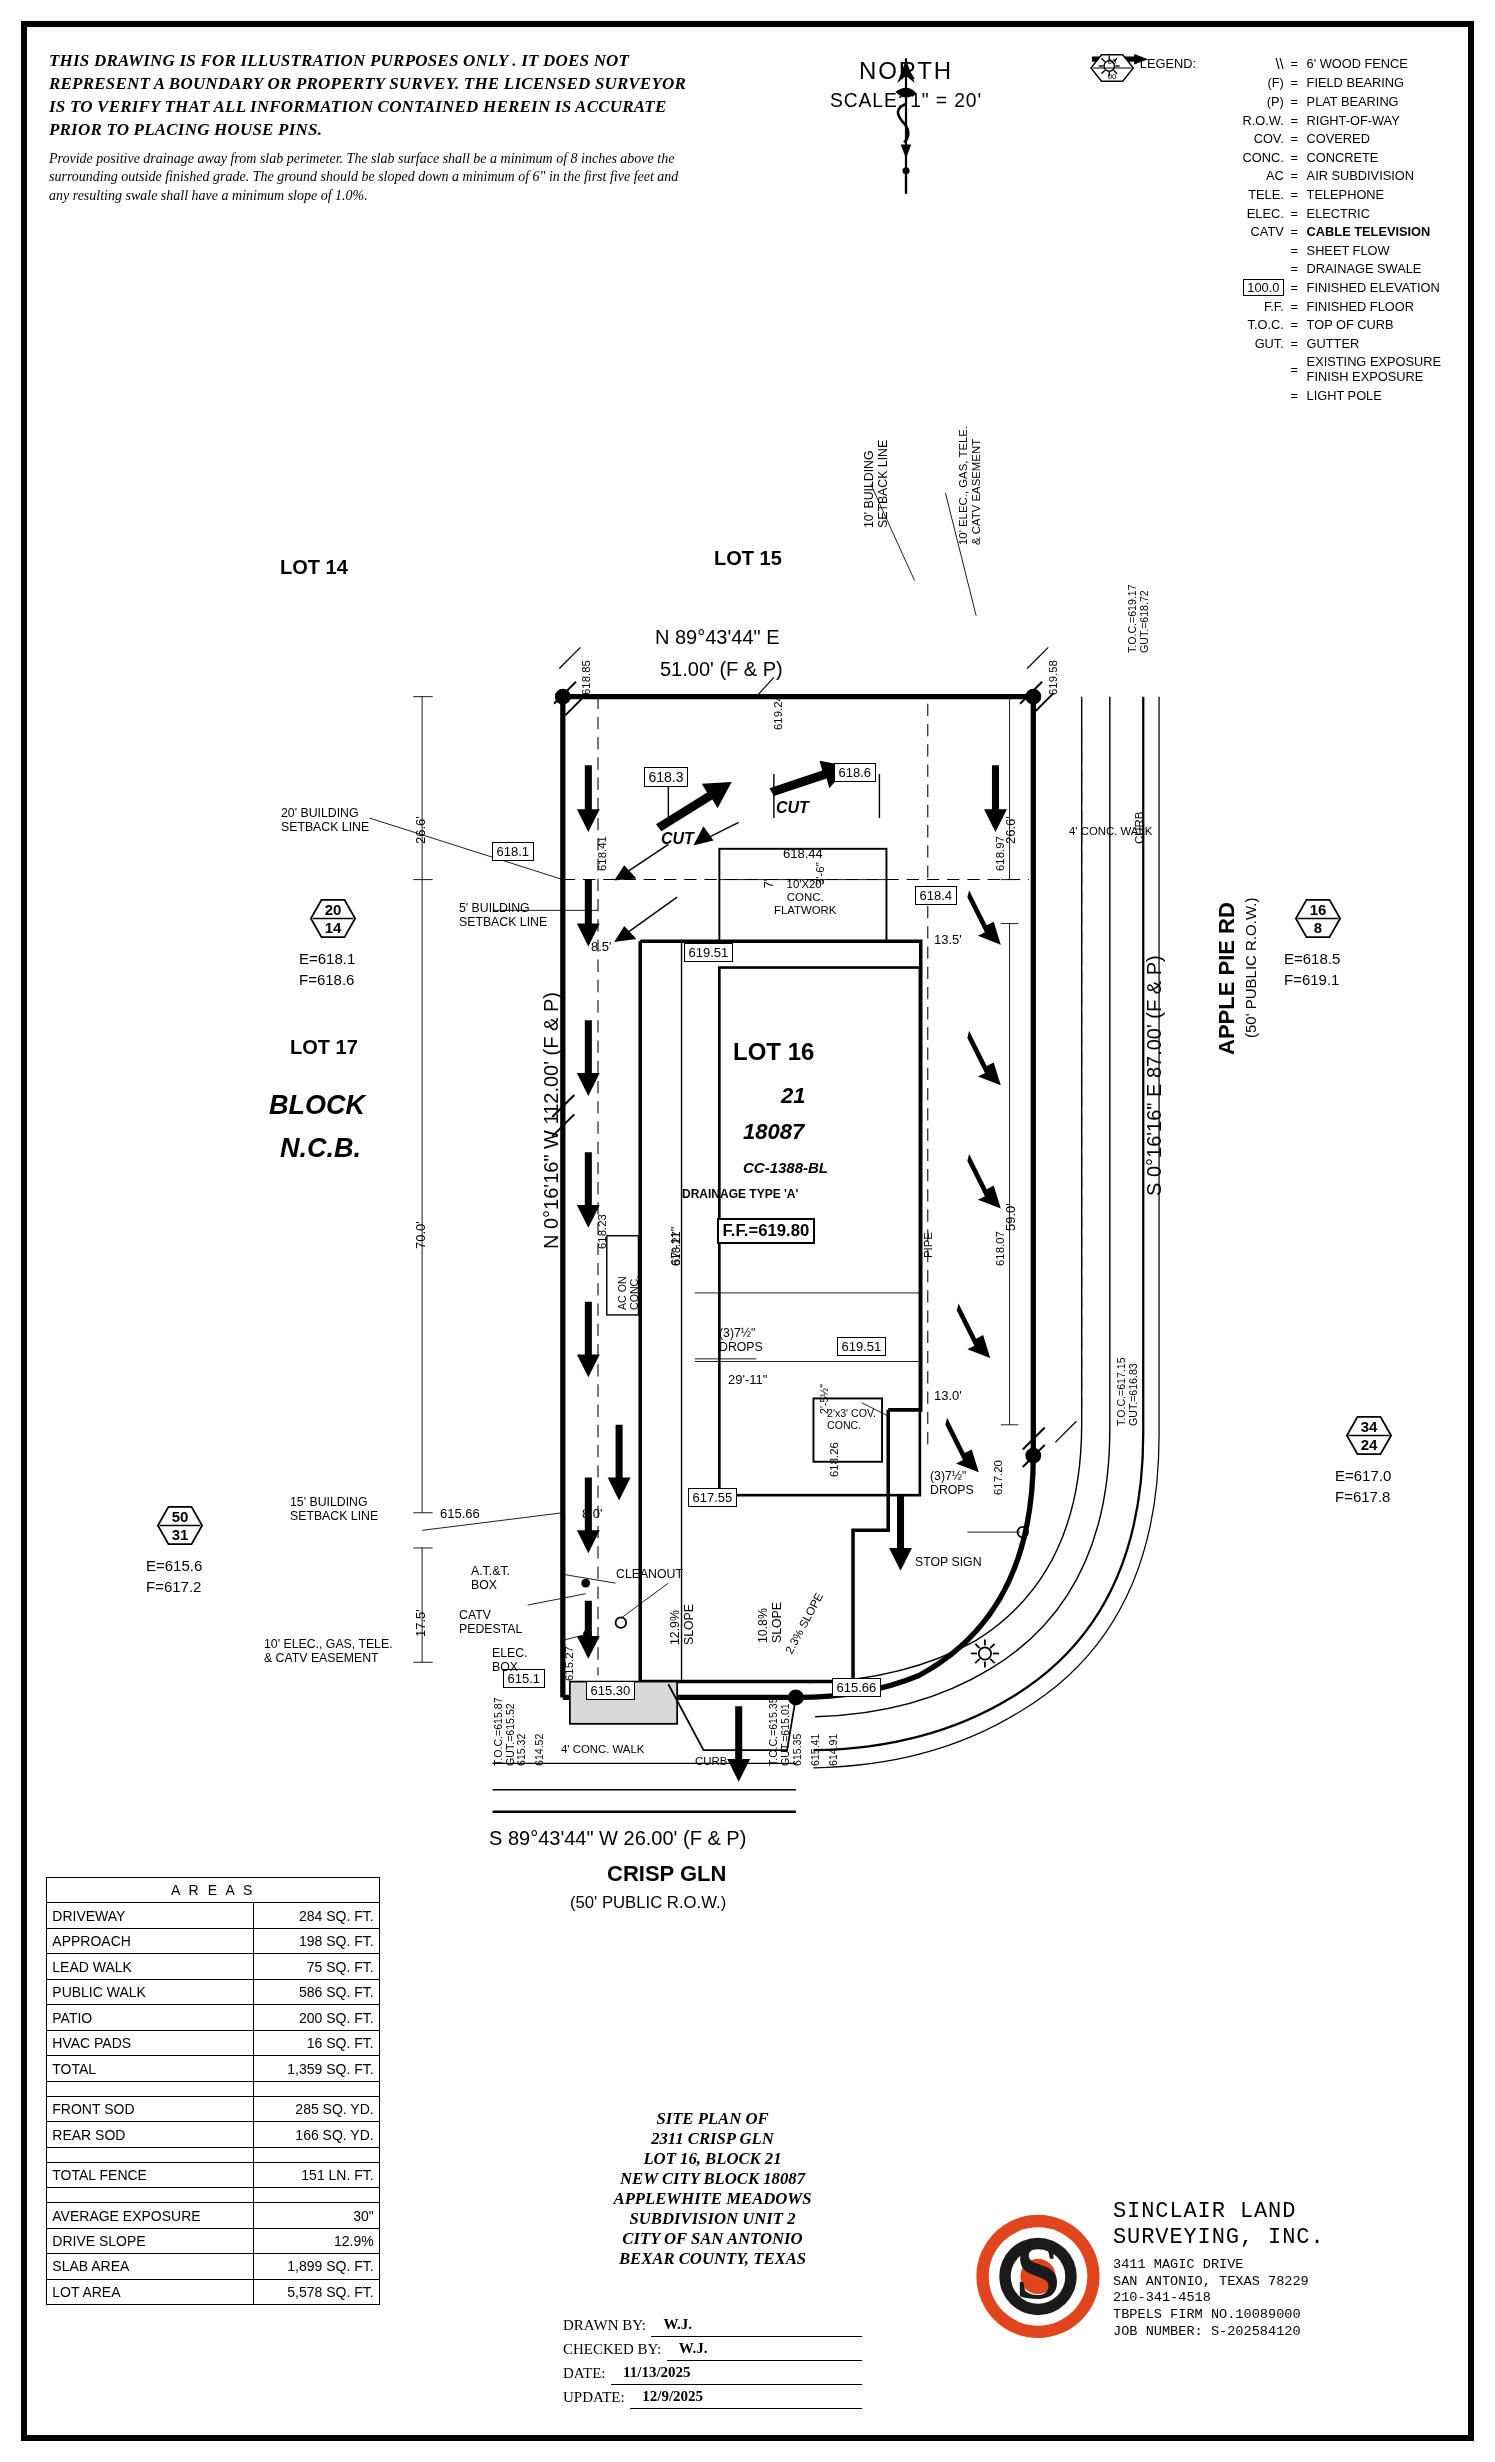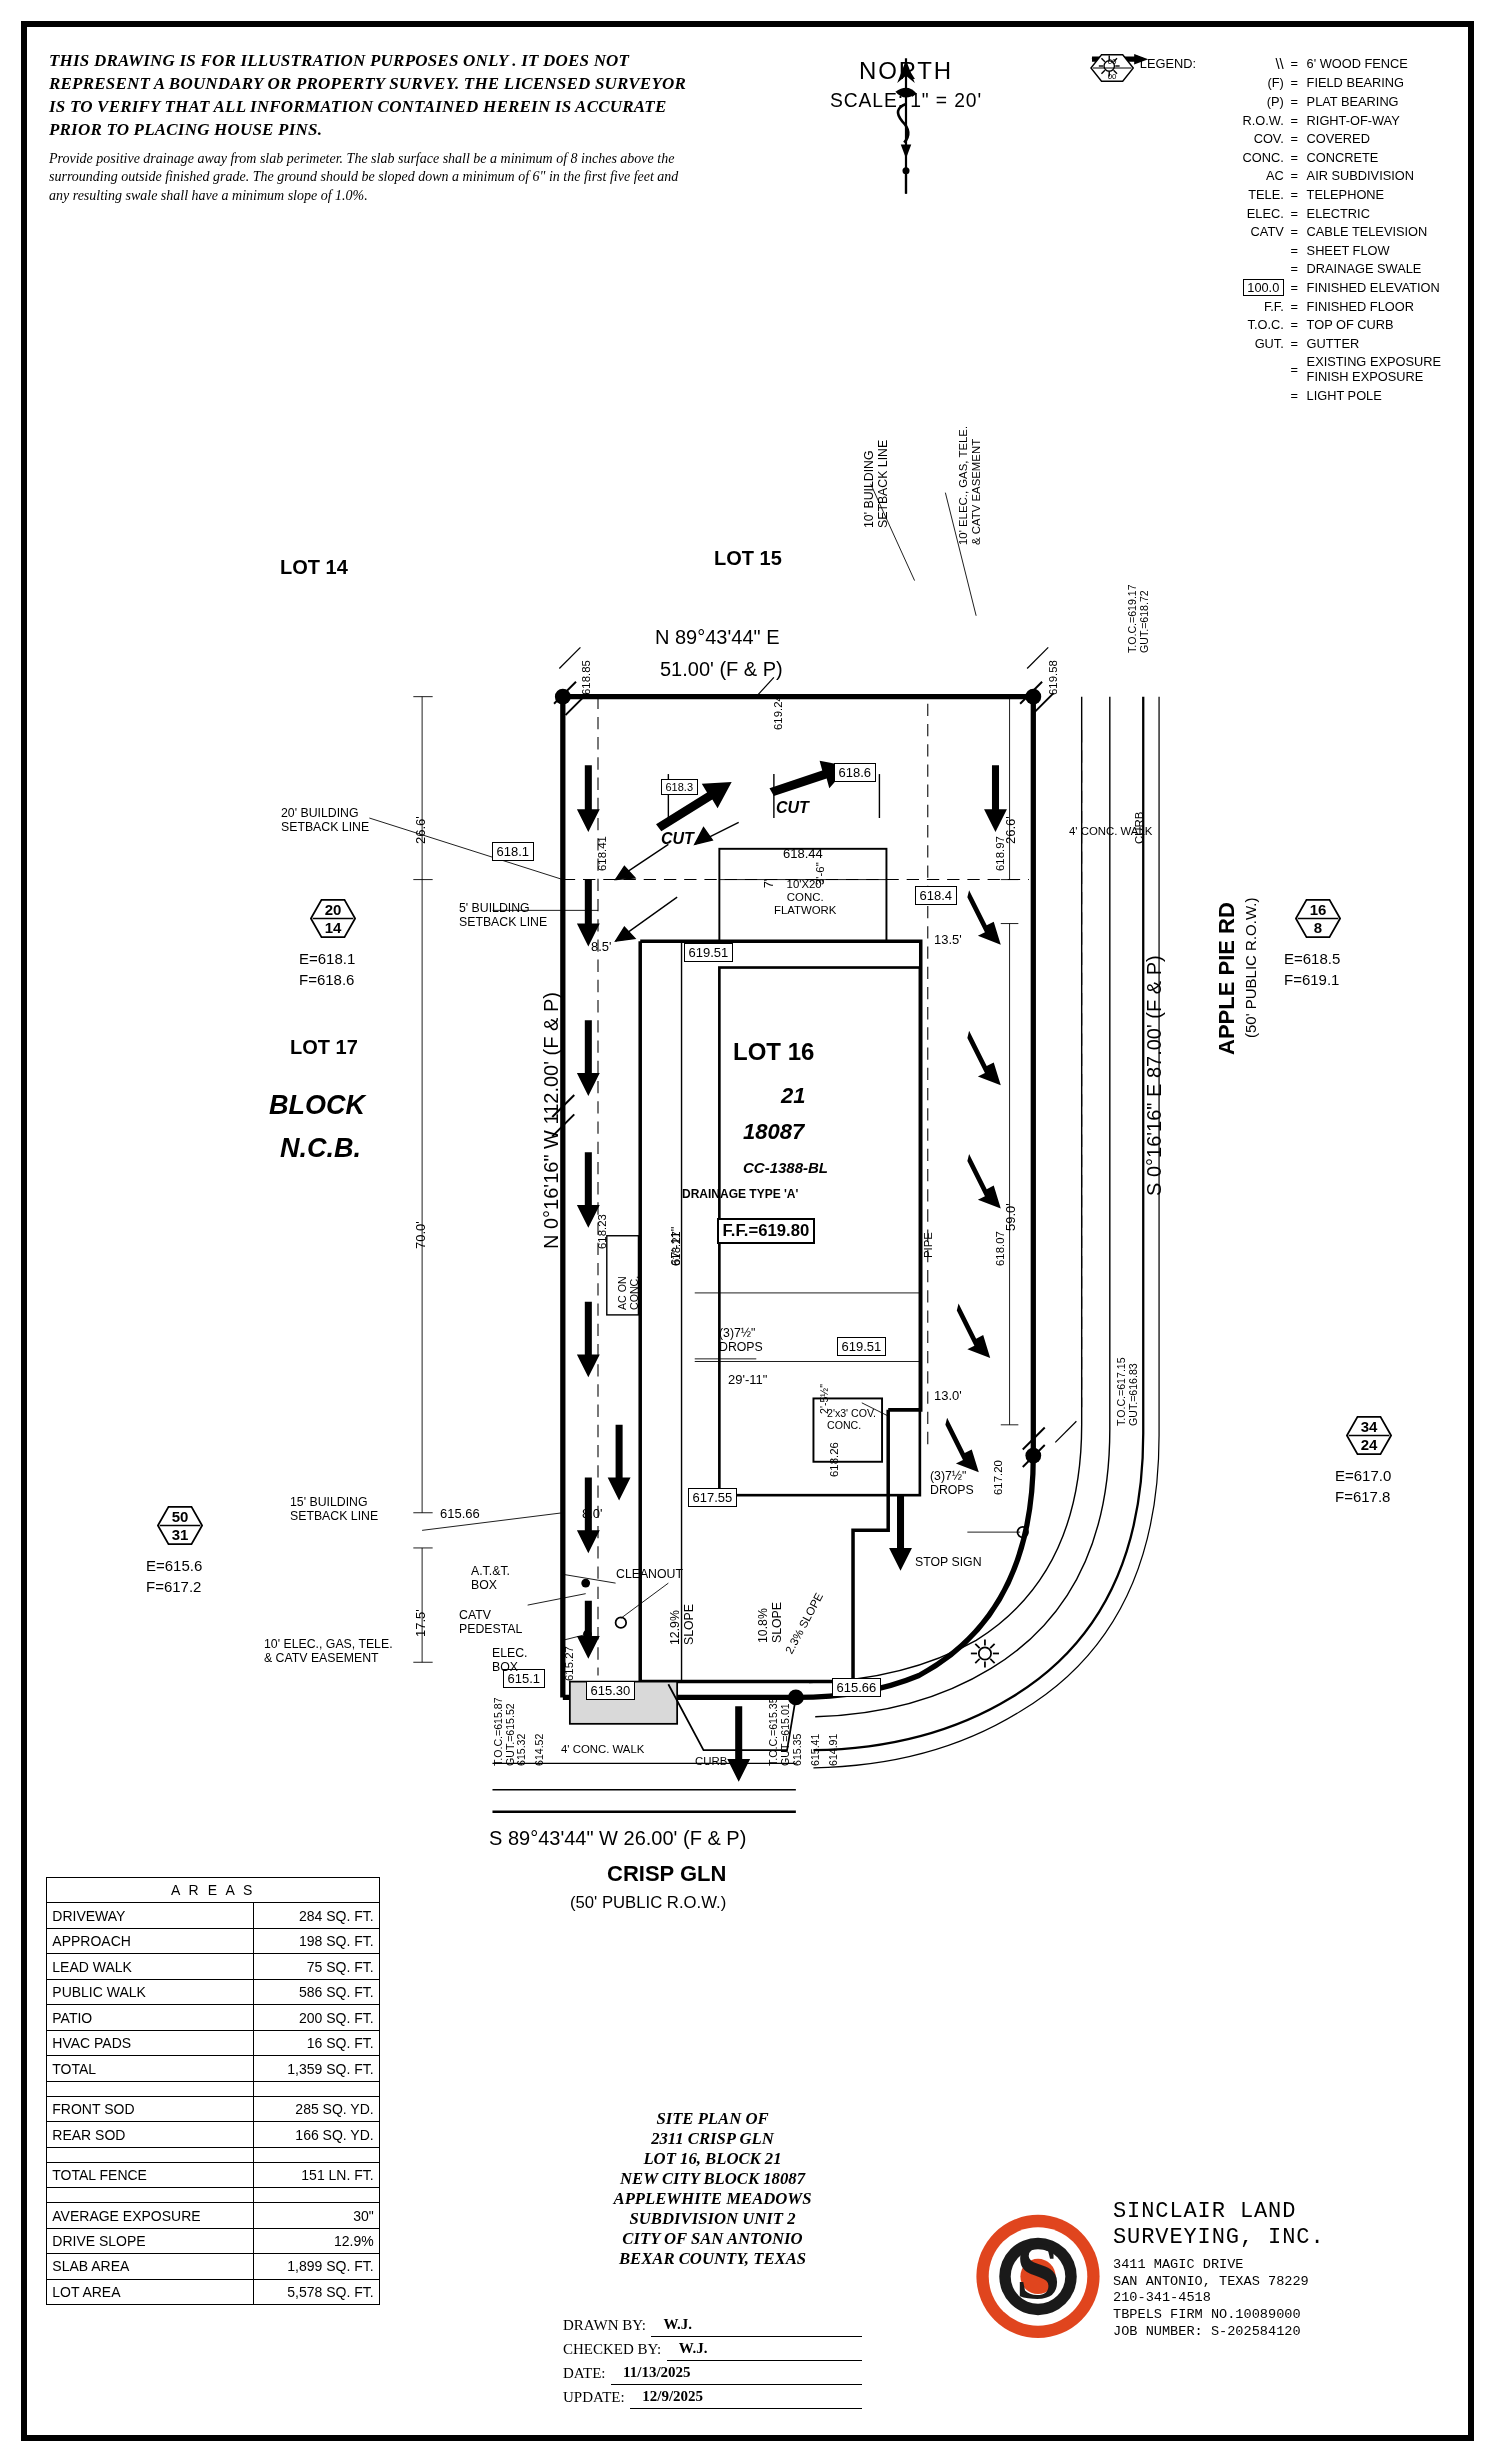--- a/index.html
+++ b/index.html
@@ -138,21 +138,21 @@
           <tr>
             <td class="l"></td>
             <td style="text-align: right; padding-right: 3.5px; width: 79px;">ELEC.</td>
             <td class="e">=</td>
             <td class="r" style="white-space: pre;">ELECTRIC</td>
           </tr>
           <tr>
             <td class="l"></td>
             <td style="text-align: right; padding-right: 3.5px; width: 79px;">CATV</td>
             <td class="e">=</td>
-            <td class="r" style="white-space: pre;">CABLE TELEVISION</td>
+            <td class="r" style="white-space: pre; font-weight: bold;">CABLE TELEVISION</td>
           </tr>
           <tr>
             <td class="l"></td>
             <td style="text-align: right; padding-right: 3.5px; width: 79px;">
               <svg width="62" height="10.6" viewBox="0 0 70 12">
                 <line x1="2" y1="6" x2="60" y2="6" stroke="#000" stroke-width="1.4"></line>
                 <path d="M60 6 l-9 -4 l0 8 z" fill="#000"></path>
               </svg>
             </td>
             <td class="e">=</td>
@@ -414,21 +414,21 @@
 SETBACK LINE</div>
     <div class="t" style="left:290px;top:1495px;font-size:12.3px;line-height:14px;white-space:pre;">15' BUILDING
 SETBACK LINE</div>
     <div class="t rot90" style="left:862px;top:528px;font-size:12.3px;line-height:14px;white-space:pre;">10' BUILDING
 SETBACK LINE</div>
     <div class="t rot90" style="left:957px;top:545px;font-size:11.4px;line-height:13px;white-space:pre;">10' ELEC., GAS, TELE.
 &amp; CATV EASEMENT</div>
     <div class="t" style="left:264px;top:1637px;font-size:12.3px;line-height:14px;white-space:pre;">10' ELEC., GAS, TELE.
 &amp; CATV EASEMENT</div>
 
-    <div class="t box" style="left:661px;top:767px;font-size:11px;margin-top:12px;">618.3</div>
+    <div class="t box" style="left:644px;top:767px;font-size:14px;">618.3</div>
     <div class="t box" style="left:834px;top:763px;font-size:13px;">618.6</div>
     <div class="t box" style="left:492px;top:842px;font-size:13px;">618.1</div>
     <div class="t" style="left:783px;top:846px;font-size:13px;">618.44</div>
     <div class="t box" style="left:915px;top:886px;font-size:13px;">618.4</div>
     <div class="t box" style="left:684px;top:943px;font-size:13px;">619.51</div>
     <div class="t box" style="left:837px;top:1337px;font-size:13px;">619.51</div>
     <div class="t box" style="left:688px;top:1488px;font-size:13px;">617.55</div>
     <div class="t box" style="left:503px;top:1669px;font-size:13px;">615.1</div>
     <div class="t box" style="left:586px;top:1681px;font-size:13px;">615.30</div>
     <div class="t box" style="left:832px;top:1678px;font-size:13px;">615.66</div>

